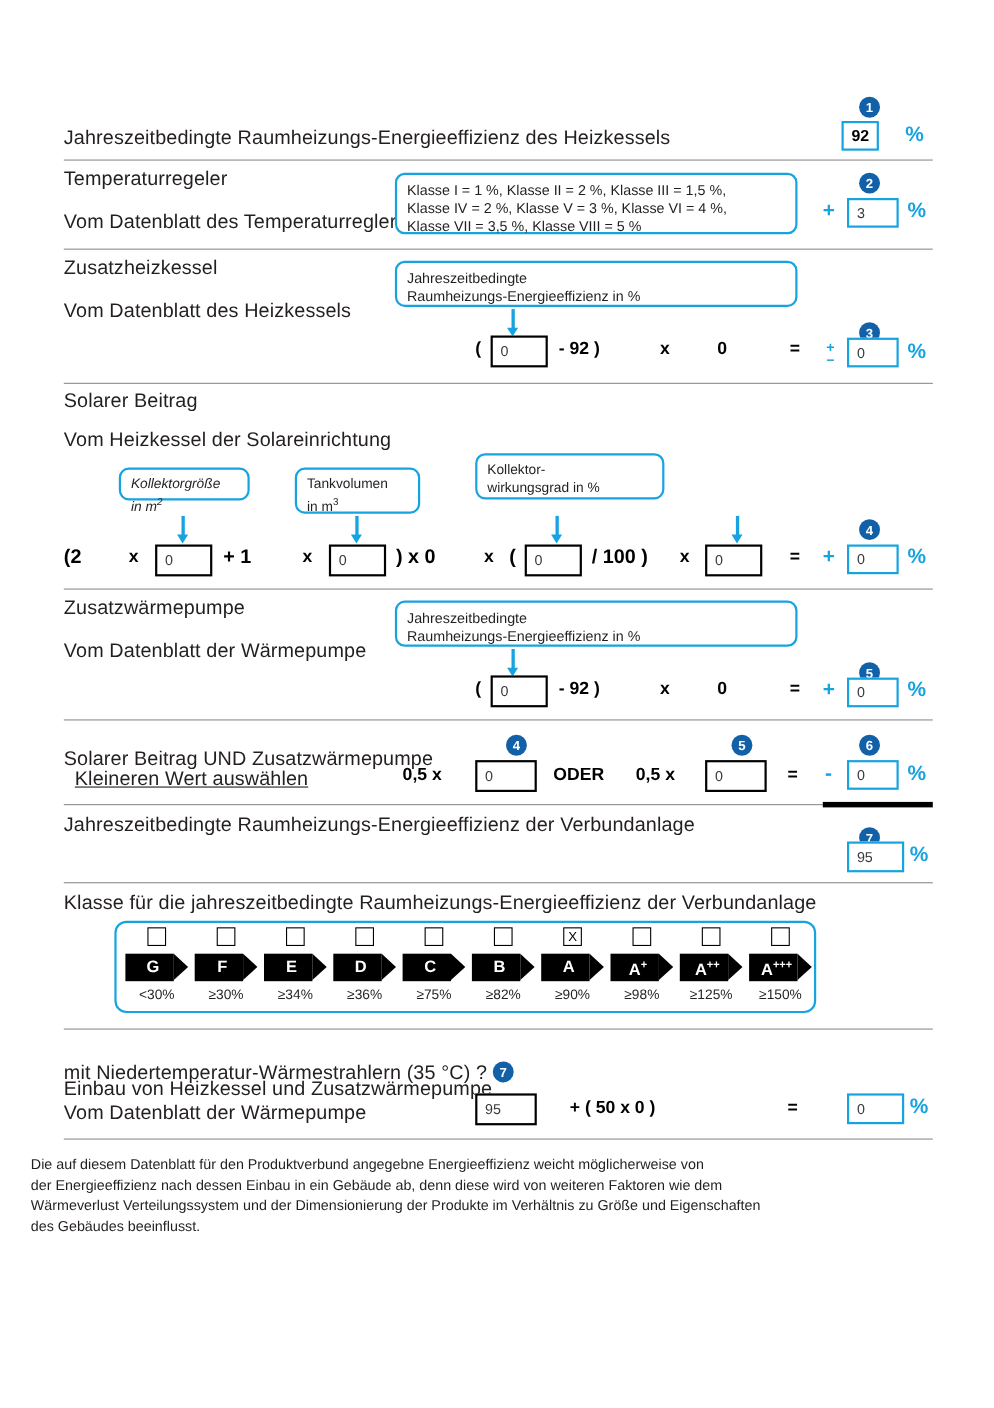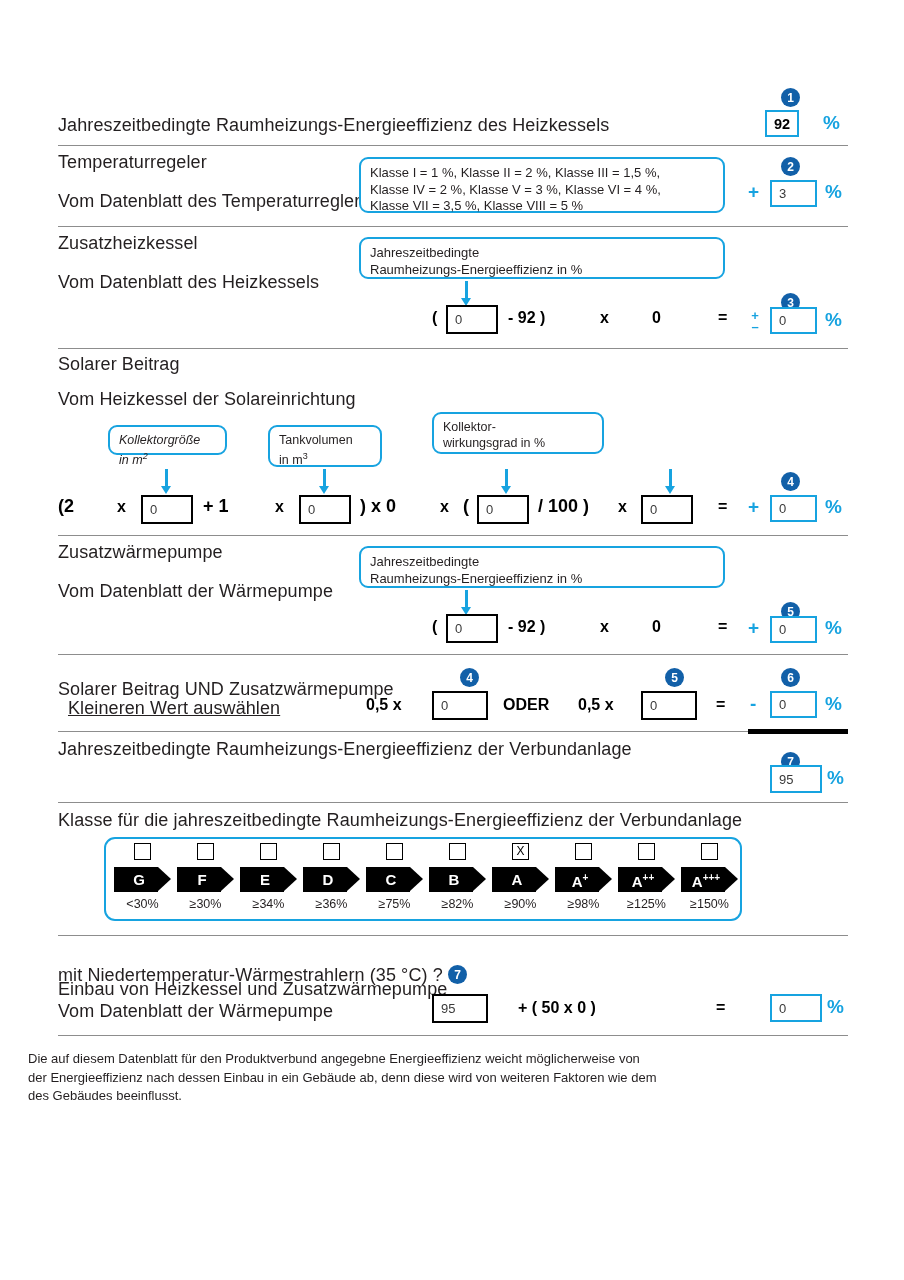--- a/index.html
+++ b/index.html
@@ -403,16 +403,17 @@
   <div class="math" style="left:518px; top:999px;">+ ( 50 x 0 )</div>
   <div class="math" style="left:716px; top:999px;">=</div>
   <div class="box blue" style="left:770px; top:994px; width:52px; height:28px;">0</div>
   <div class="pct" style="left:827px; top:996px;">%</div>
 
   <div class="hr" style="top:1035px;"></div>
 
   <div class="footer" style="left:28px; top:1050px;">
     <div>Die auf diesem Datenblatt für den Produktverbund angegebne Energieeffizienz weicht möglicherweise von</div>
     <div>der Energieeffizienz nach dessen Einbau in ein Gebäude ab, denn diese wird von weiteren Faktoren wie dem</div>
+    <div>Wärmeverlust Verteilungssystem und der Dimensionierung der Produkte im Verhältnis zu Größe und Eigenschaften</div>
     <div>des Gebäudes beeinflusst.</div>
   </div>
 
 </div>
 
 </body></html>

